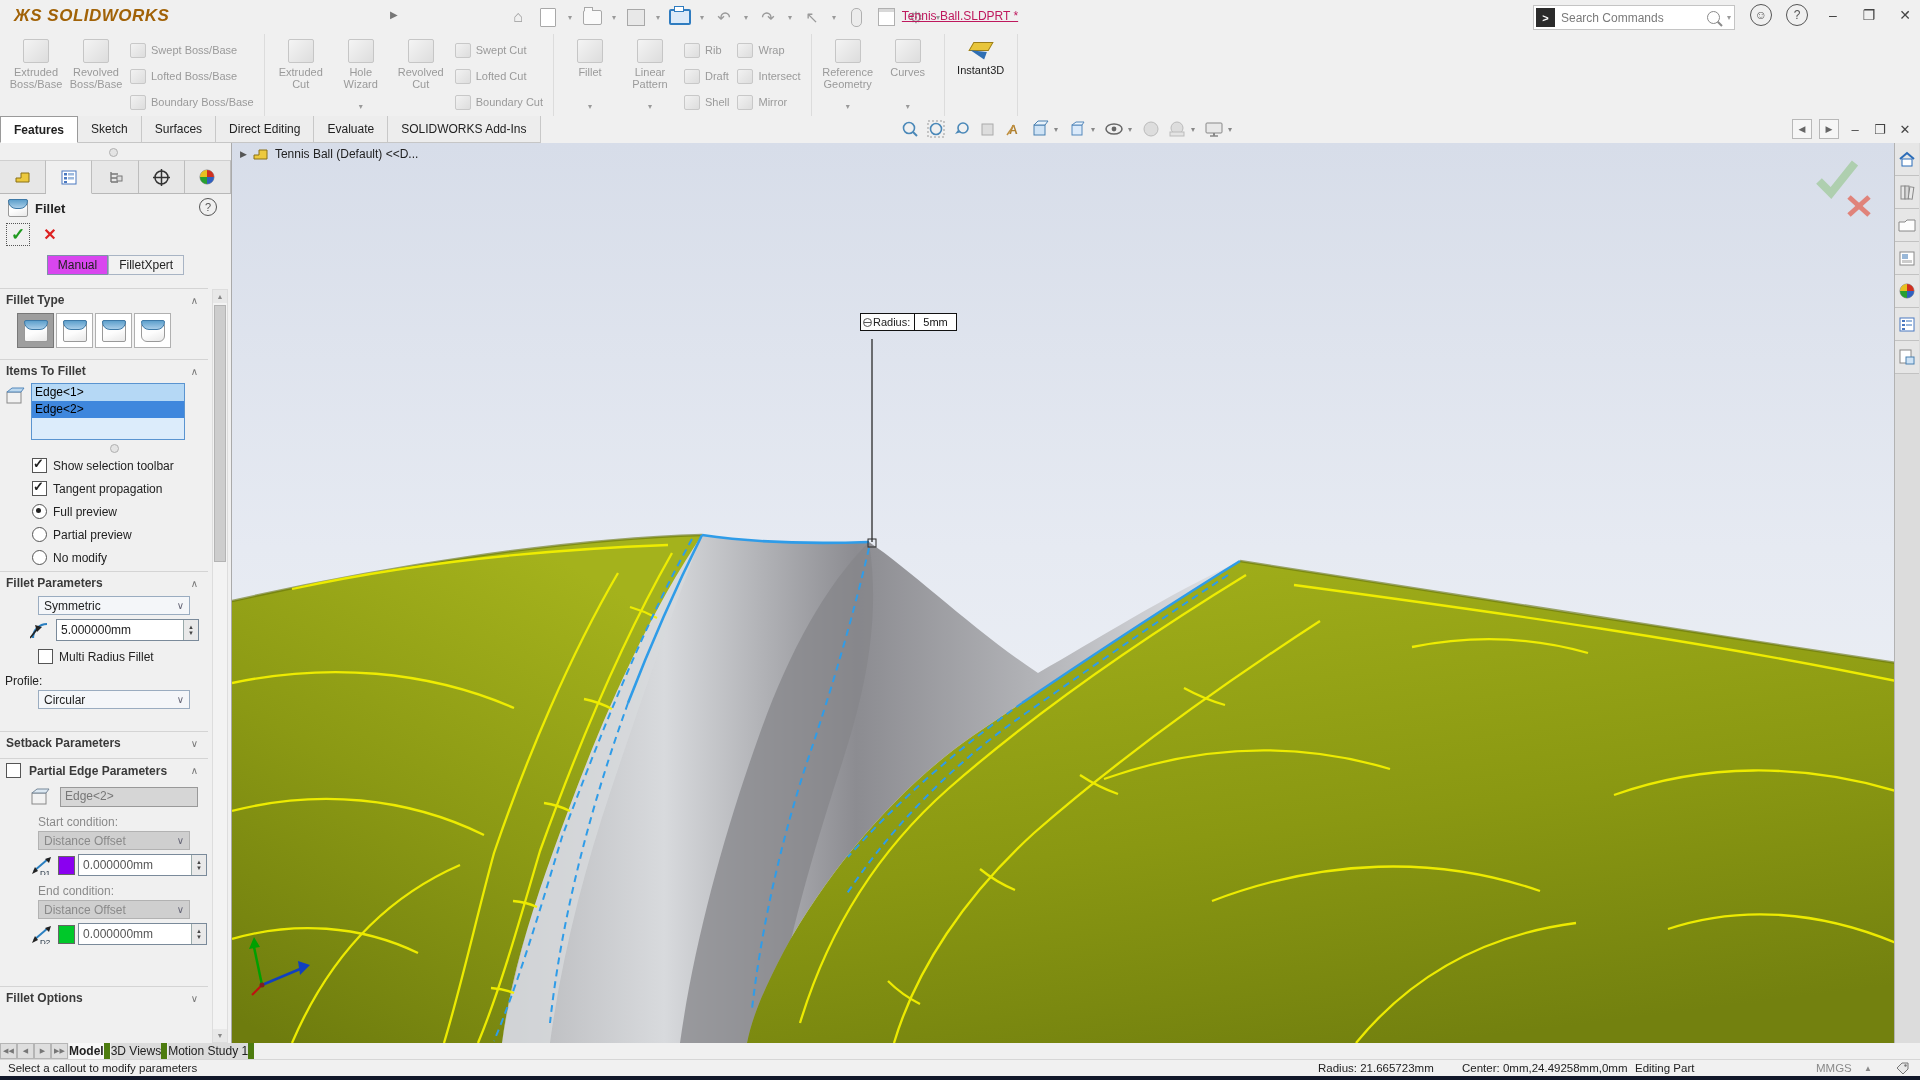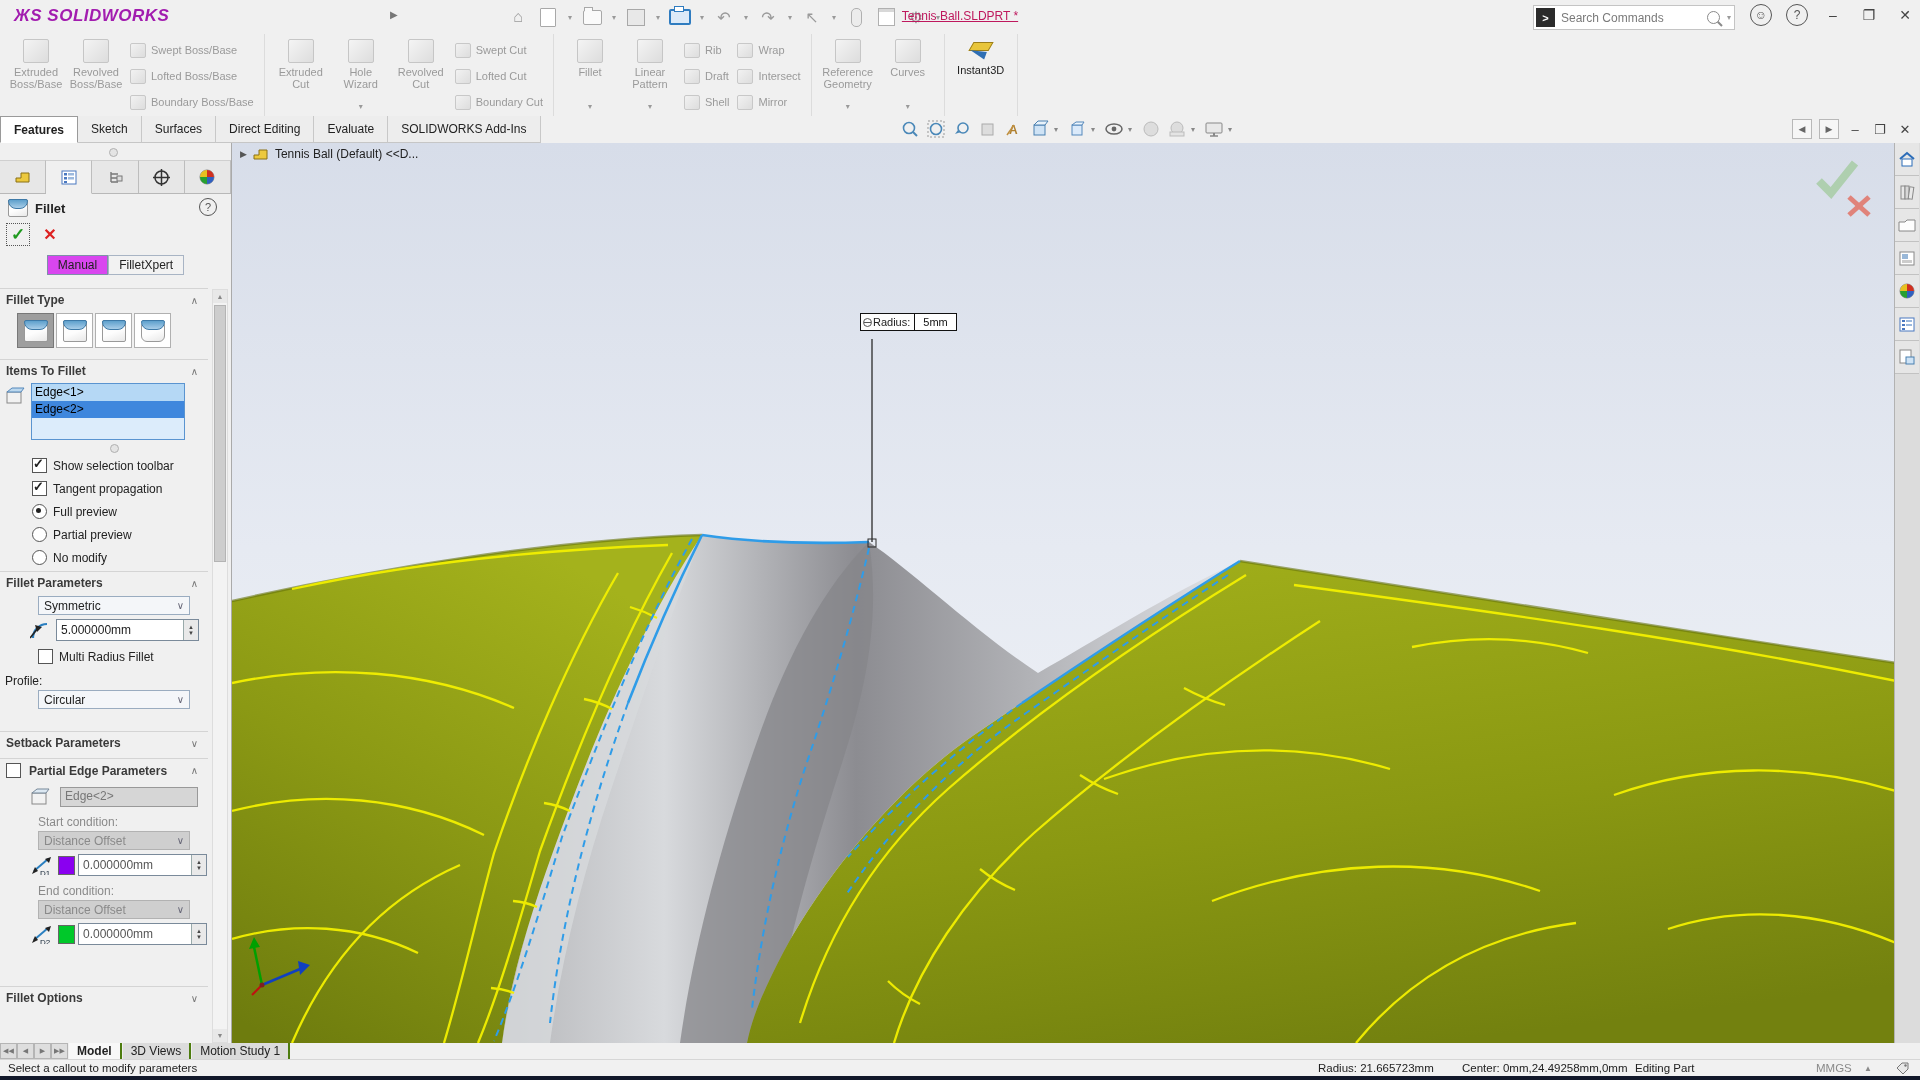--- a/index.html
+++ b/index.html
@@ -1,20 +1,20 @@
 <!DOCTYPE html>
 <html><head>
 <meta charset="utf-8">
 <style>
   html,body{margin:0;padding:0;width:1920px;height:1080px;overflow:hidden;
     font-family:"Liberation Sans",sans-serif;background:#f0f0f0;font-size:12px;color:#222;}
   .abs{position:absolute;}
   
   #titlebar{position:absolute;top:0;left:0;width:1920px;height:34px;background:#f0f0f0;border-bottom:1px solid #e2e2e2;}
-  .logo{position:absolute;left:14px;top:6px;font-size:17px;font-weight:bold;color:#a21caf;font-style:italic;letter-spacing:.5px;}
+  .logo{position:absolute;left:14px;top:6px;font-size:17px;font-weight:bold;color:#a16207;font-style:italic;letter-spacing:.5px;}
   .flyout{position:absolute;left:390px;top:9px;color:#777;font-size:10px;}
   .tb-icons{position:absolute;left:505px;top:4px;display:flex;align-items:center;gap:4px;}
   .tbtn{width:26px;height:26px;display:flex;align-items:center;justify-content:center;color:#9a9a9a;font-size:16px;}
   .tcaret{color:#9a9a9a;font-size:8px;width:10px;text-align:center;}
   .mini-doc{width:14px;height:17px;border:1.5px solid #a8a8a8;background:#fff;border-radius:1px;}
   .mini-folder{width:17px;height:13px;border:1.5px solid #a8a8a8;border-radius:2px;background:#fafafa;position:relative;}
   .mini-folder:before{content:"";position:absolute;top:-4px;left:0;width:7px;height:3px;border:1.5px solid #a8a8a8;border-bottom:none;background:#fafafa;}
   .mini-save{width:16px;height:15px;border:1.5px solid #a8a8a8;background:#e8e8e8;}
   .mini-print{width:18px;height:12px;border:2px solid #2f7cc0;border-radius:2px;background:#dceaf8;position:relative;}
   .mini-print:before{content:"";position:absolute;left:3px;top:-5px;width:8px;height:4px;border:1.5px solid #2f7cc0;background:#fff;}
@@ -111,21 +111,21 @@
   .handle{width:7px;height:7px;border:1px solid #555;border-radius:50%;display:inline-block;position:relative;}
   .handle:before{content:"";position:absolute;left:0;top:3px;width:7px;height:1px;background:#555;}
   #confirm-corner{position:absolute;right:18px;top:10px;width:80px;height:70px;z-index:5;}
   
   #taskpane{position:absolute;right:0;top:143px;width:25px;height:900px;background:#dcdcdc;border-left:1px solid #b2b2b2;}
   .tpbtn{width:24px;height:32px;border-bottom:1px solid #c2c2c2;display:flex;align-items:center;justify-content:center;background:#e6e6e6;}
   
   #bottombar{position:absolute;left:0;top:1043px;width:1920px;height:16px;background:#cfcfcf;display:flex;align-items:stretch;}
   .navbtns{display:flex;}
   .navbtn{width:15px;display:flex;align-items:center;justify-content:center;font-size:7px;color:#777;border:1px solid #b5b5b5;background:#dedede;}
-  .mtab{padding:0 8px;display:flex;align-items:center;font-size:12px;color:#222;background:#dcdcdc;border-right:2px solid #4d7c0f;border-left:1px solid #eee;}
+  .mtab{padding:0 0;display:flex;align-items:center;font-size:12px;color:#222;background:#dcdcdc;border-right:6px solid #4d7c0f;border-left:1px solid #eee;}
   .mtab.active{background:#f8f8f8;font-weight:bold;}
   #bottombar .filler{flex:1;background:#f0f0f0;}
   #statusbar{position:absolute;left:0;top:1059px;width:1920px;height:17px;background:#f1f1f1;border-top:1px solid #d6d6d6;font-size:11.5px;color:#222;}
   #statusbar span{position:absolute;top:2px;white-space:nowrap;}
   #darkstrip{position:absolute;left:0;top:1076px;width:1920px;height:4px;background:#12182a;}
   svg{display:block;}
 </style>
 </head>
 <body>
 

